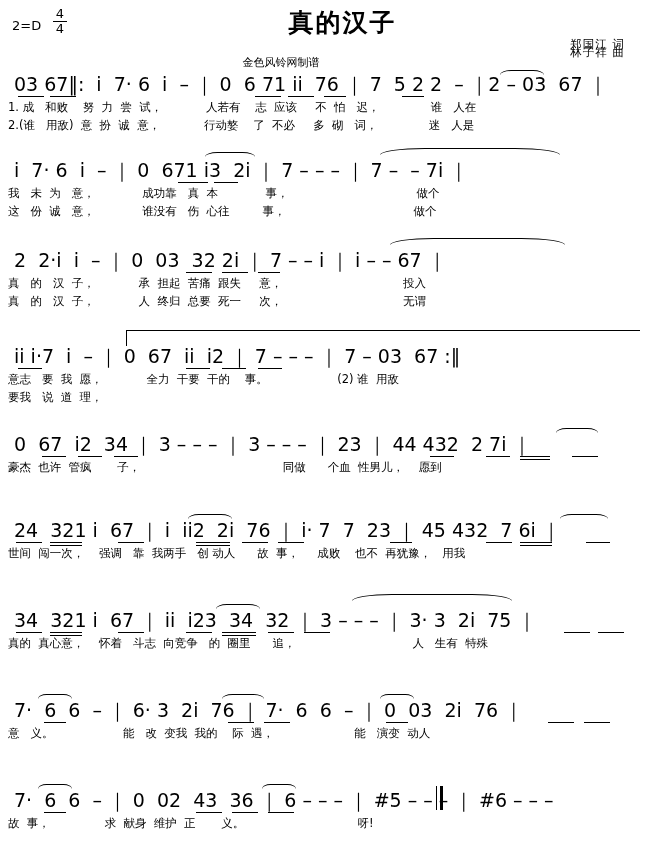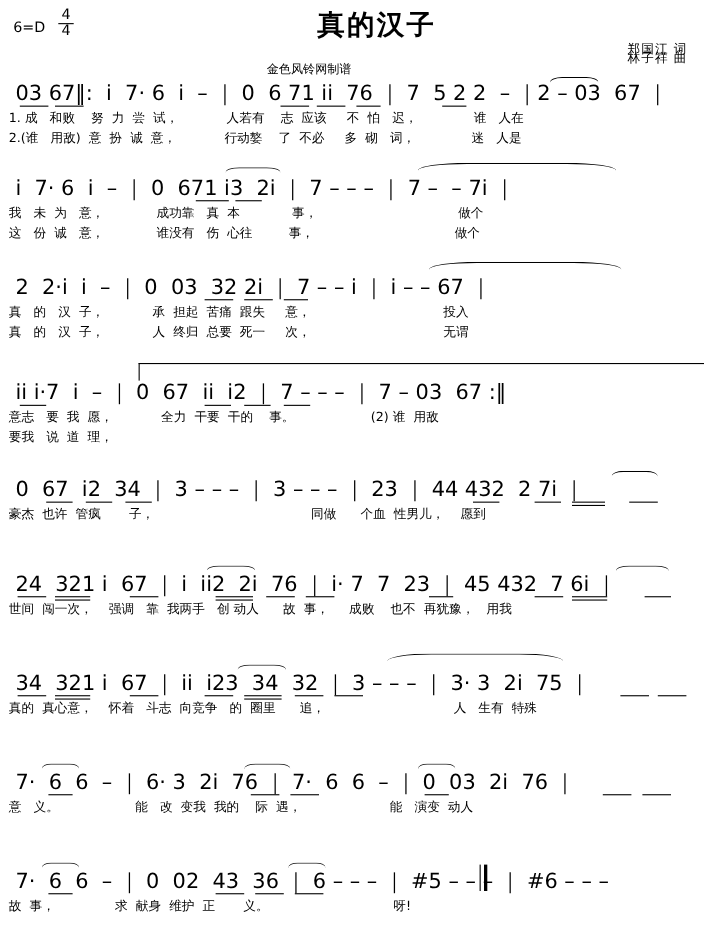--- a/index.html
+++ b/index.html
@@ -79,21 +79,21 @@
 </head>
 <body>
 
 <div class="sheet">
 
   <div class="title">真的汉子</div>
   <div class="subtitle2">金色风铃网制谱</div>
   <div class="credit c1">郑国江  词</div>
   <div class="credit c2">林子祥  曲</div>
 
-  <div class="keysig">6=D</div>
+  <div class="keysig">2=D</div>
   <div class="meter">
     <span class="num">4</span>
     <span class="bar"></span>
     <span class="num">4</span>
   </div>
 
   <div class="sys" style="top:72px;">
     <div class="notes" style="left:14px; top:0;">03 67‖:  i  7· 6  i  – ｜ 0  6 71 ii  76 ｜ 7  5 2 2  – ｜2 – 03  67 ｜</div>
     <div class="lyr" style="left:8px; top:28px;">1. 成   和败    努  力  尝  试，            人若有    志  应该     不  怕   迟，              谁   人在</div>
     <div class="lyr" style="left:8px; top:46px;">2.(谁   用敌)  意  扮  诚  意，            行动嫯    了  不必     多  砌   词，              迷   人是</div>

